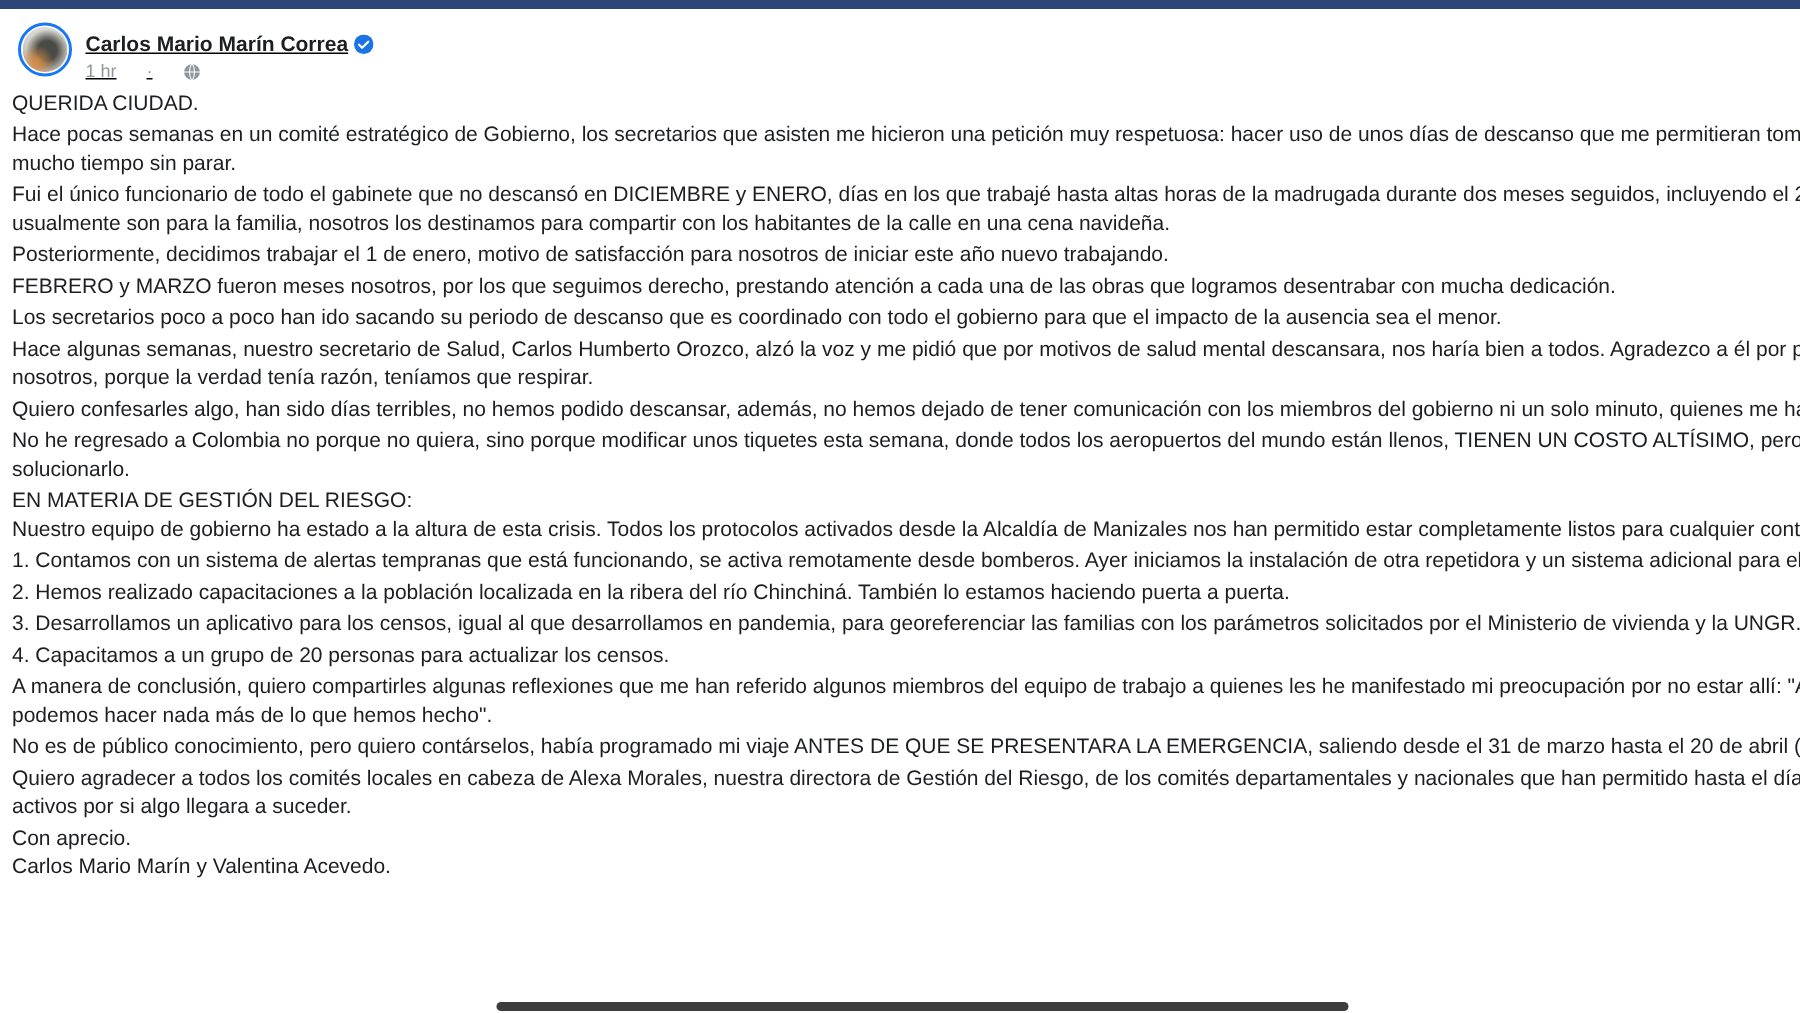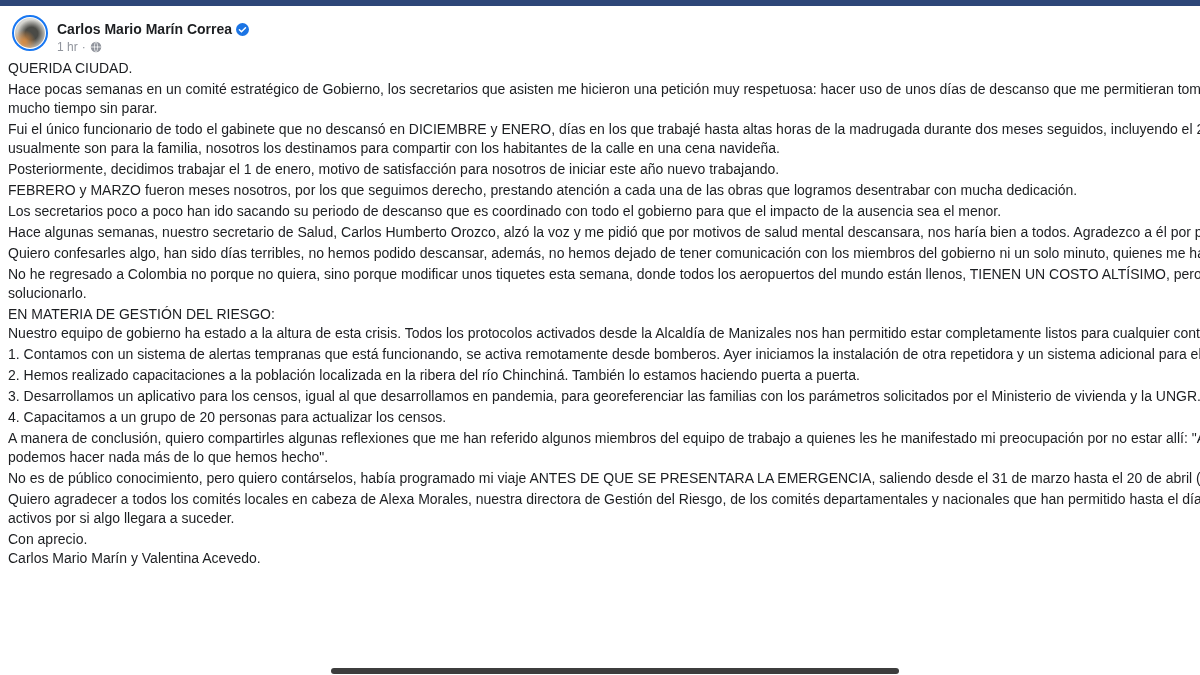--- a/index.html
+++ b/index.html
@@ -39,41 +39,42 @@
     border-radius: 50%;
     background:
       radial-gradient(circle at 30% 80%, #d98a3f 0%, rgba(217,138,63,0) 38%),
       radial-gradient(circle at 55% 52%, #4a4a46 0%, #4a4a46 28%, rgba(74,74,70,0) 62%),
       linear-gradient(#dcdcd8, #b8b4ac);
   }
   .header-text {
     position: absolute;
     left: 57px;
     top: 15px;
+    text-decoration: underline;
   }
   .name-row {
     display: flex;
     align-items: center;
     gap: 4px;
   }
   .author-name {
     font-size: 14px;
     font-weight: bold;
     color: #1c1e21;
     cursor: pointer;
   }
   .verified-badge {
     display: inline-flex;
     width: 13px;
     height: 13px;
   }
   .meta-row {
     display: flex;
-    align-items: center;
-    gap: 4px;
+    align-items: flex-end;
+    gap: 20px;
     margin-top: 3px;
     font-size: 12px;
     color: #90949c;
   }
   .meta-row .timestamp { cursor: pointer; }
   .globe {
     display: inline-flex;
     width: 12px;
     height: 12px;
   }
@@ -152,20 +153,21 @@
         <div class="line">Posteriormente, decidimos trabajar el 1 de enero, motivo de satisfacción para nosotros de iniciar este año nuevo trabajando.</div>
       </div>
       <div class="para">
         <div class="line">FEBRERO y MARZO fueron meses nosotros, por los que seguimos derecho, prestando atención a cada una de las obras que logramos desentrabar con mucha dedicación.</div>
       </div>
       <div class="para">
         <div class="line">Los secretarios poco a poco han ido sacando su periodo de descanso que es coordinado con todo el gobierno para que el impacto de la ausencia sea el menor.</div>
       </div>
       <div class="para">
         <div class="line">Hace algunas semanas, nuestro secretario de Salud, Carlos Humberto Orozco, alzó la voz y me pidió que por motivos de salud mental descansara, nos haría bien a todos. Agradezco a él por preocupa</div>
+        <div class="line">nosotros, porque la verdad tenía razón, teníamos que respirar.</div>
       </div>
       <div class="para">
         <div class="line">Quiero confesarles algo, han sido días terribles, no hemos podido descansar, además, no hemos dejado de tener comunicación con los miembros del gobierno ni un solo minuto, quienes me han manif</div>
       </div>
       <div class="para">
         <div class="line">No he regresado a Colombia no porque no quiera, sino porque modificar unos tiquetes esta semana, donde todos los aeropuertos del mundo están llenos, TIENEN UN COSTO ALTÍSIMO, pero estamo</div>
         <div class="line">solucionarlo.</div>
       </div>
       <div class="para">
         <div class="line">EN MATERIA DE GESTIÓN DEL RIESGO:</div>

